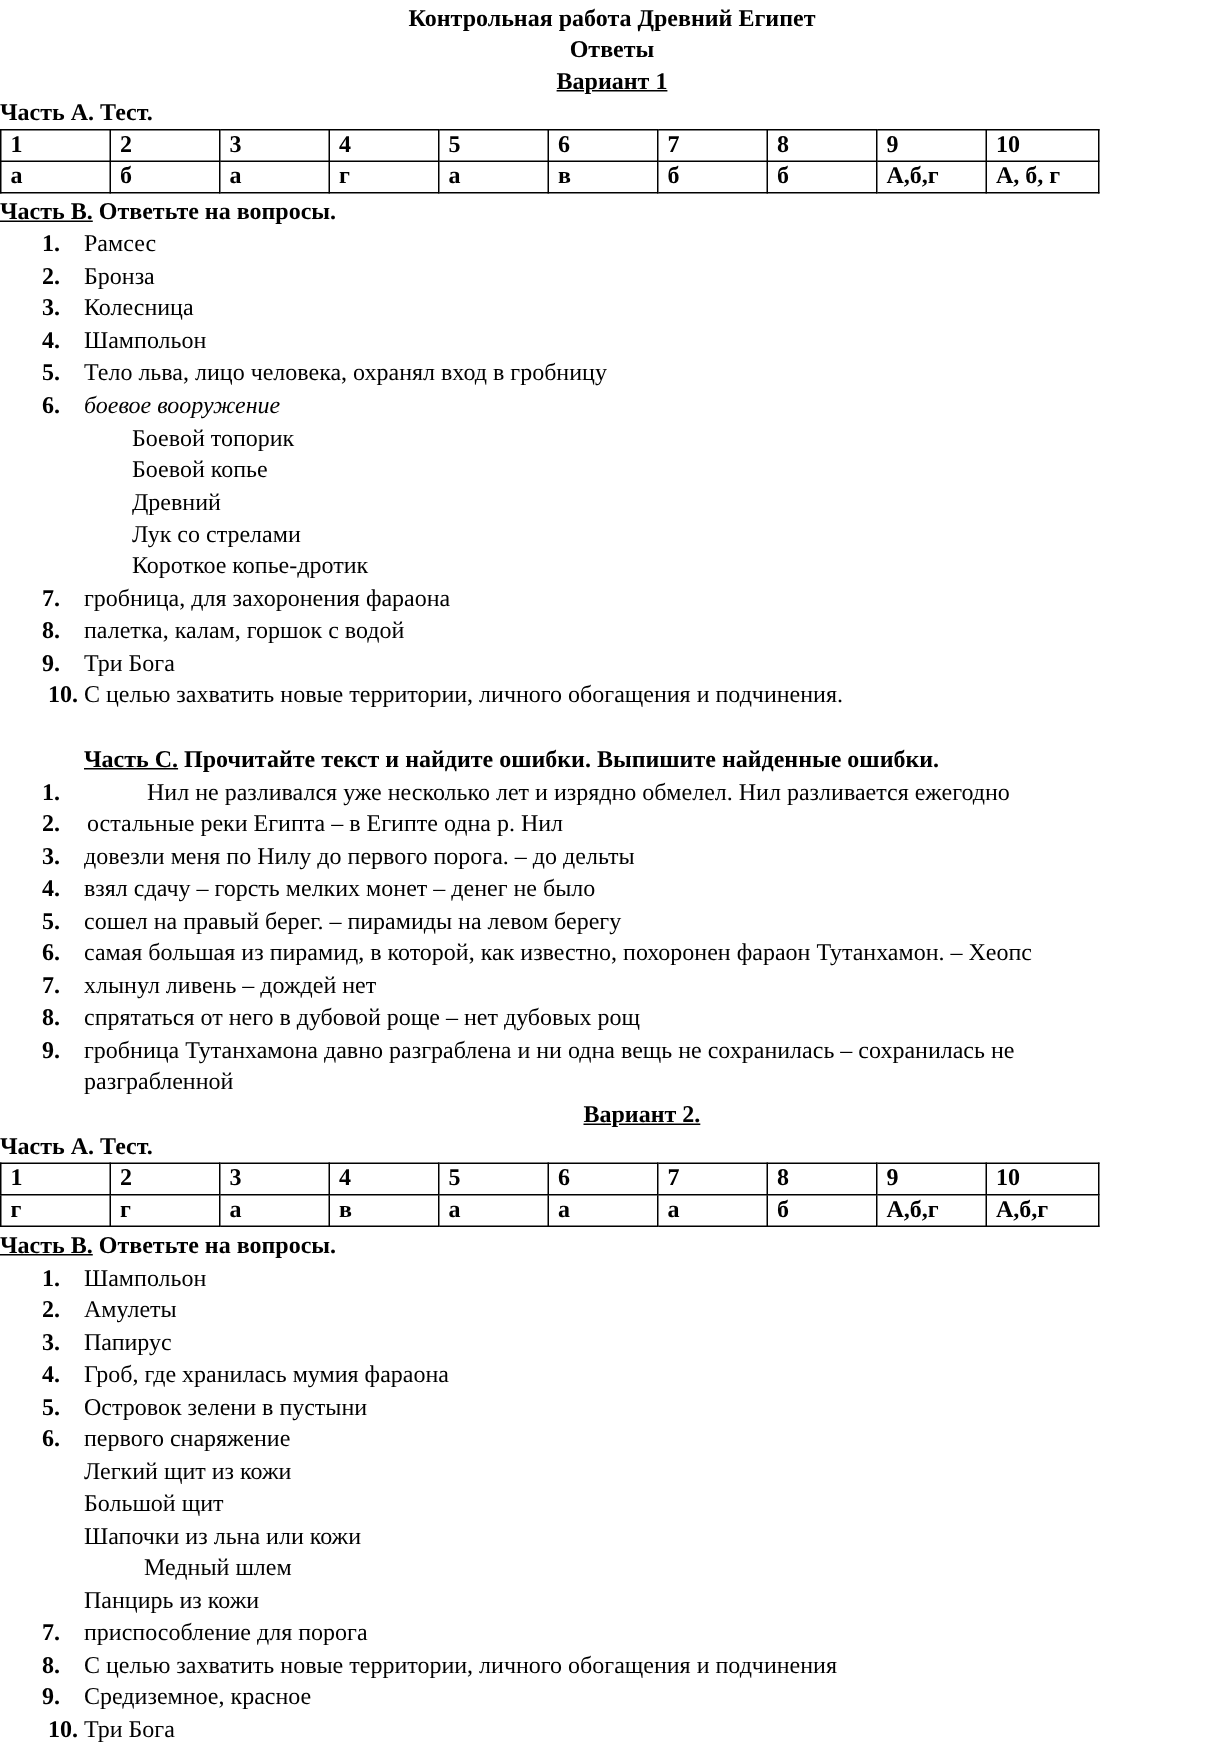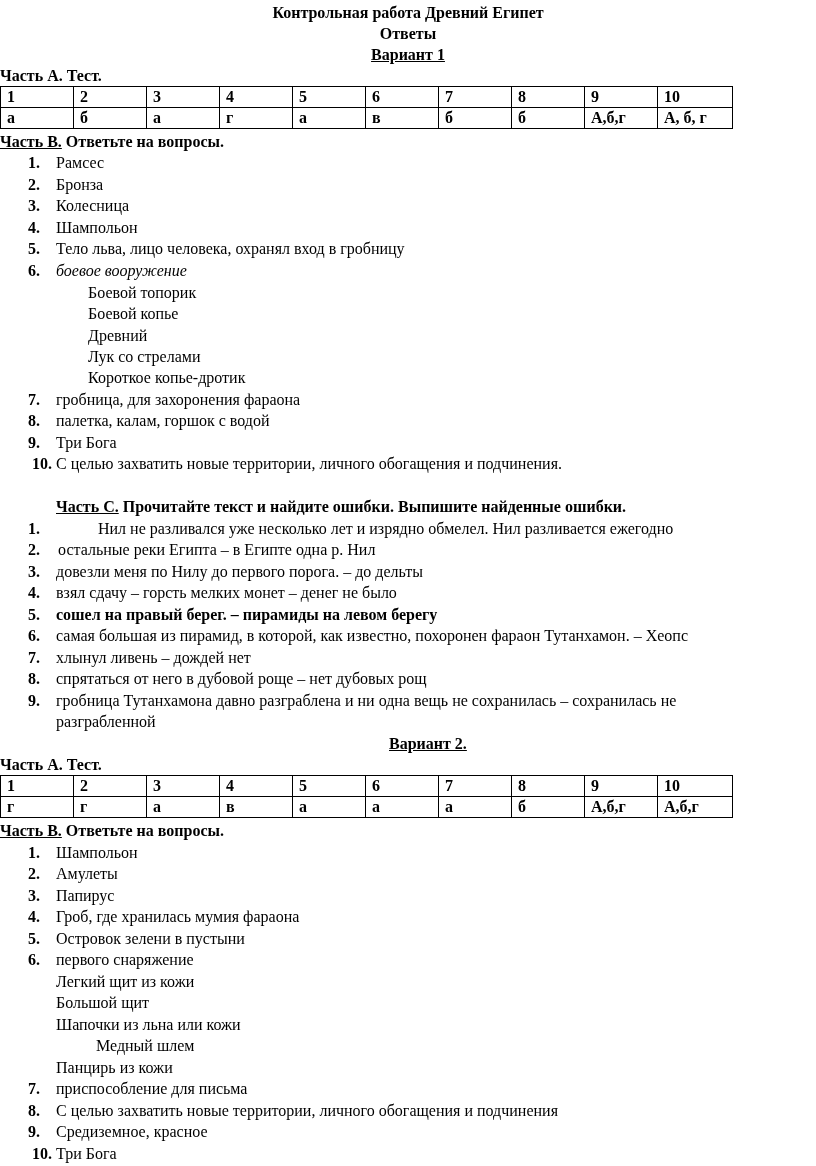--- a/index.html
+++ b/index.html
@@ -128,21 +128,21 @@
   <div class="abs" style="top:562px; left:0;">
       <span class="num" style="left:10px;">3.</span>
       <span class="txt" style="left:56px;">довезли меня по Нилу до первого порога. – до дельты</span>
     </div>
   <div class="abs" style="top:583px; left:0;">
       <span class="num" style="left:10px;">4.</span>
       <span class="txt" style="left:56px;">взял сдачу – горсть мелких монет – денег не было</span>
     </div>
   <div class="abs" style="top:605px; left:0;">
       <span class="num" style="left:10px;">5.</span>
-      <span class="txt" style="left:56px;font-weight:bold;">сошел на правый берег. – пирамиды на левом берегу</span>
+      <span class="txt" style="left:56px;">сошел на правый берег. – пирамиды на левом берегу</span>
     </div>
   <div class="abs" style="top:626px; left:0;">
       <span class="num" style="left:10px;">6.</span>
       <span class="txt" style="left:56px;">самая большая из пирамид, в которой, как известно, похоронен фараон Тутанхамон. – Хеопс</span>
     </div>
   <div class="abs" style="top:648px; left:0;">
       <span class="num" style="left:10px;">7.</span>
       <span class="txt" style="left:56px;">хлынул ливень – дождей нет</span>
     </div>
   <div class="abs" style="top:669px; left:0;">
@@ -215,21 +215,21 @@
       <span class="num" style="left:10px;">6.</span>
       <span class="txt" style="left:56px;">первого снаряжение</span>
     </div>
   <div class="abs" style="top:972px; left:56px;">Легкий щит из кожи</div>
   <div class="abs" style="top:993px; left:56px;">Большой щит</div>
   <div class="abs" style="top:1015px; left:56px;">Шапочки из льна или кожи</div>
   <div class="abs" style="top:1036px; left:56px;margin-left:40px;">Медный шлем</div>
   <div class="abs" style="top:1058px; left:56px;">Панцирь из кожи</div>
   <div class="abs" style="top:1079px; left:0;">
       <span class="num" style="left:10px;">7.</span>
-      <span class="txt" style="left:56px;">приспособление для письма</span>
+      <span class="txt" style="left:56px;">приспособление для порога</span>
     </div>
   <div class="abs" style="top:1101px; left:0;">
       <span class="num" style="left:10px;">8.</span>
       <span class="txt" style="left:56px;">С целью захватить новые территории, личного обогащения и подчинения</span>
     </div>
   <div class="abs" style="top:1122px; left:0;">
       <span class="num" style="left:10px;">9.</span>
       <span class="txt" style="left:56px;">Средиземное, красное</span>
     </div>
   <div class="abs" style="top:1144px; left:0;">

